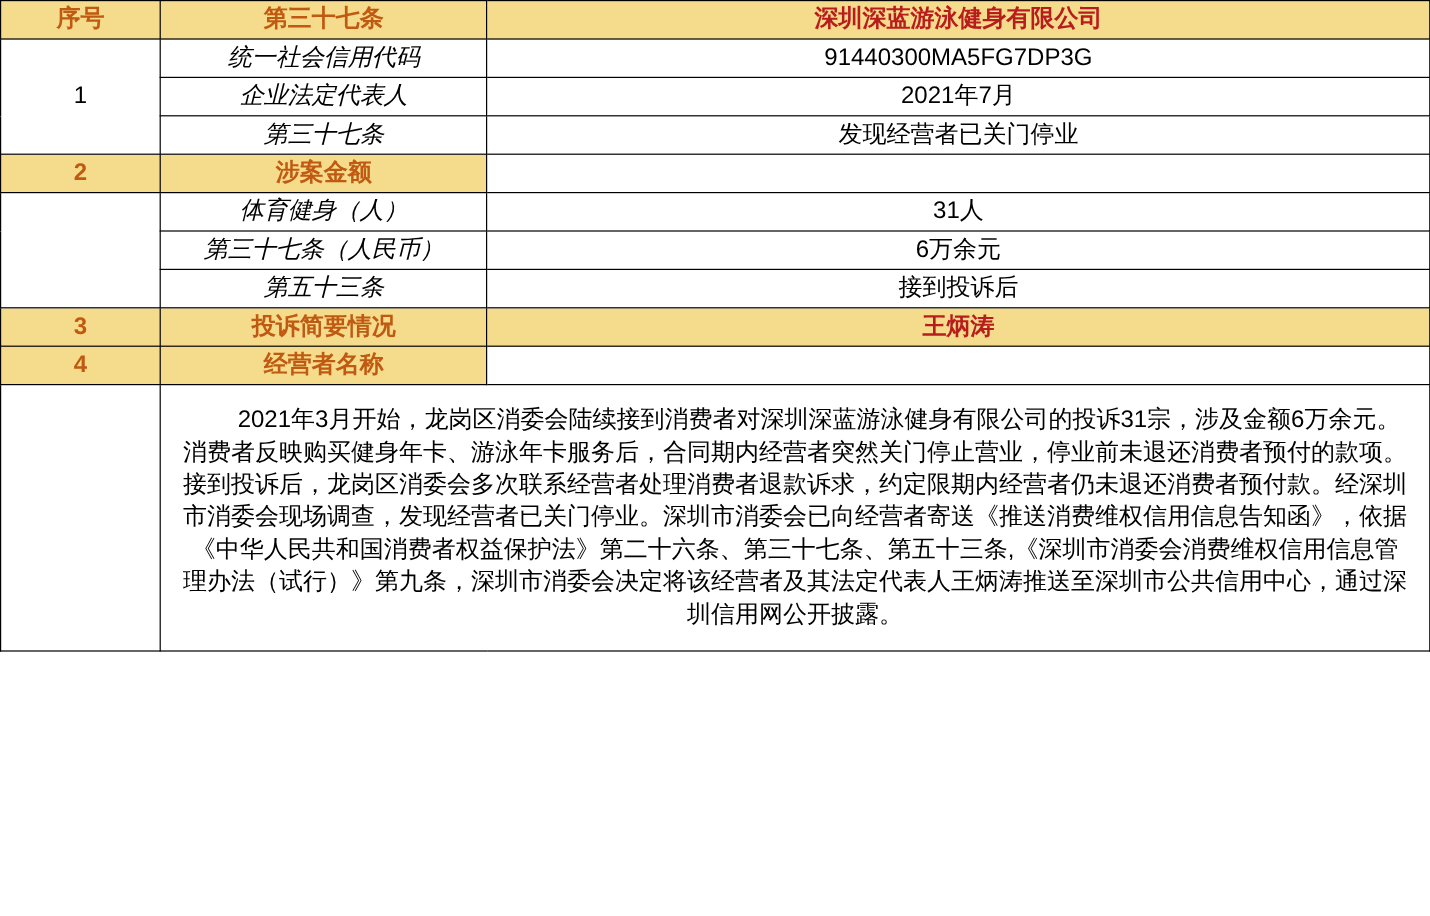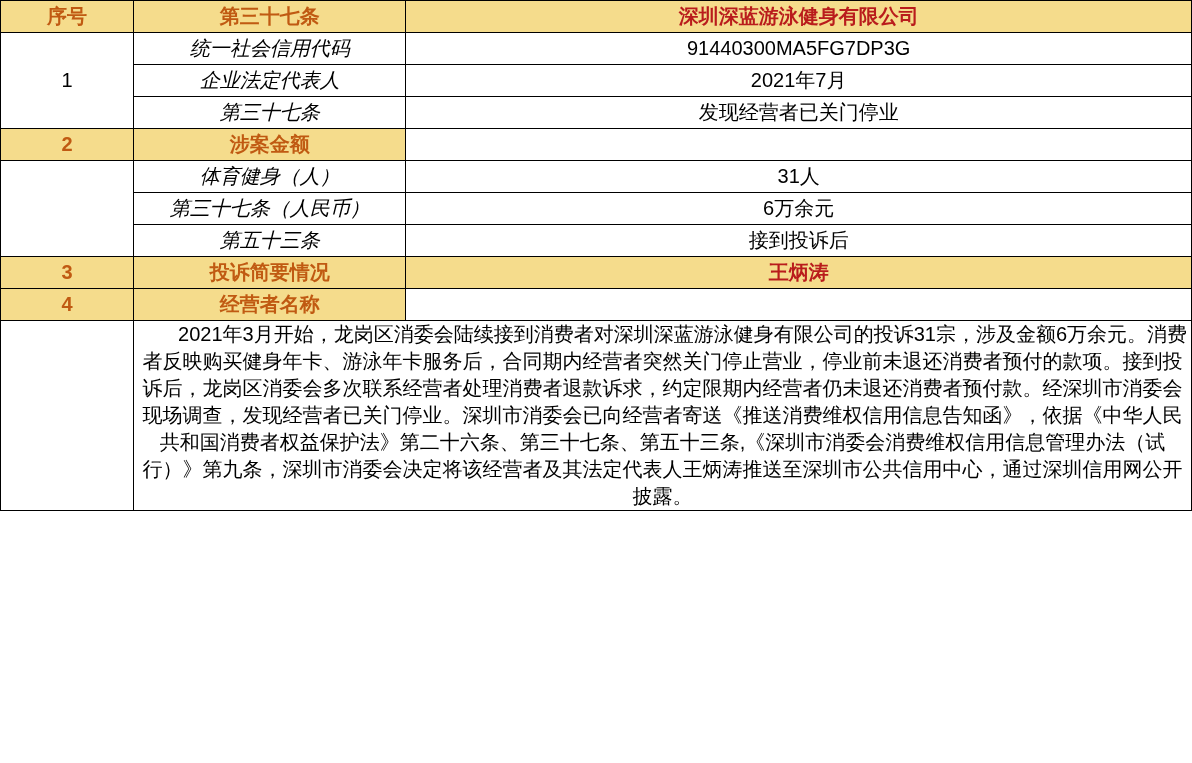--- a/index.html
+++ b/index.html
@@ -63,21 +63,21 @@
   .body-cell {
     text-align: justify;
     text-justify: inter-ideograph;
     vertical-align: top;
     padding: 22px 22px 10px 18px;
     font-size: 21px;
     line-height: 1.62;
     height: 430px;
   }
   .body-cell p {
-    margin: 0;
+    margin: 16px;
     text-indent: 2em;
   }
   .body-left {
     background: #ffffff;
   }
 </style>
 </head>
 <body>
 
 <table class="doc">

